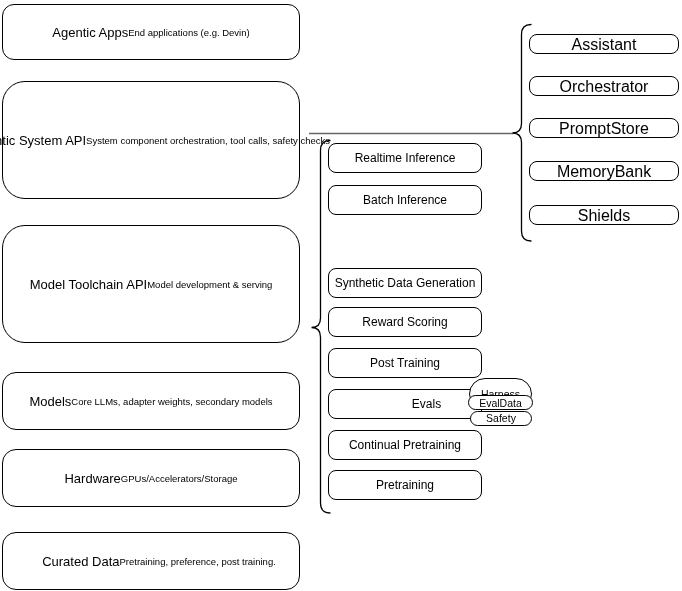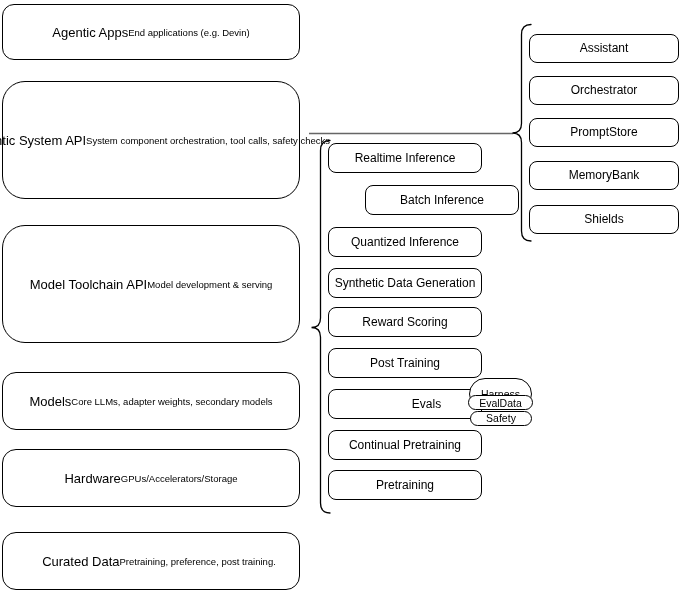--- a/index.html
+++ b/index.html
@@ -56,23 +56,23 @@
     height: 30px;
     border-radius: 8px;
     font-size: 12px;
     line-height: 30px;
     flex-direction: row;
     white-space: nowrap;
   }
   .rbox {
     left: 529px;
     width: 150px;
-    height: 29px;
+    height: 20px;
     border-radius: 8px;
-    font-size: 12px;
+    font-size: 16px;
     line-height: 29px;
     flex-direction: row;
     white-space: nowrap;
   }
   .pill {
     position: absolute;
     box-sizing: border-box;
     background: #ffffff;
     border: 1.3px solid #000000;
     border-radius: 999px;
@@ -124,25 +124,22 @@
   </div>
 
   <div class="node lbox" style="top:532px; height:58px; border-radius:14px;padding-left:16px;">
     <div class="title">Curated Data</div>
     <div class="subtitle">Pretraining, preference, post training.</div>
   </div>
 
   <div class="node mbox" style="top:143px;">
     <span>Realtime Inference</span>
   </div>
-  <div class="node mbox" style="top:185px;margin-left:37px;">
+  <div class="node mbox" style="top:185px;">
     <span>Batch Inference</span>
-  </div>
-  <div class="node mbox" style="top:227px;">
-    <span>Quantized Inference</span>
   </div>
   <div class="node mbox" style="top:268px;">
     <span>Synthetic Data Generation</span>
   </div>
   <div class="node mbox" style="top:307px;">
     <span>Reward Scoring</span>
   </div>
   <div class="node mbox" style="top:348px;">
     <span>Post Training</span>
   </div>

